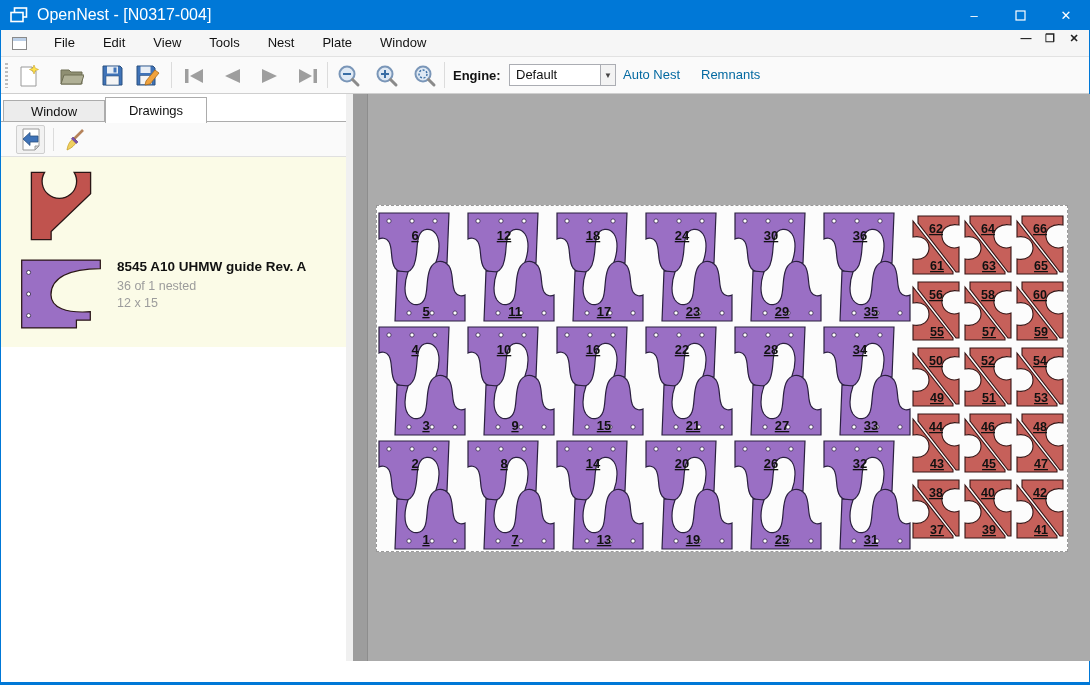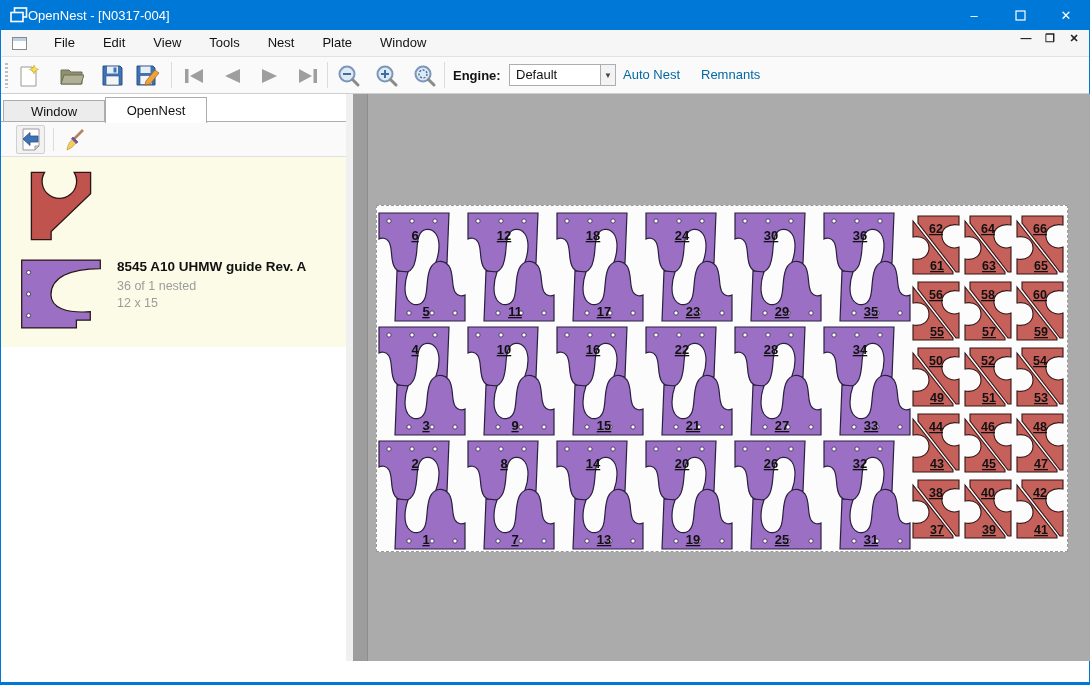--- a/index.html
+++ b/index.html
@@ -5,21 +5,21 @@
   * { margin:0; padding:0; box-sizing:border-box; }
   html,body { width:1090px; height:685px; overflow:hidden; background:#fff;
     font-family:"Liberation Sans", sans-serif; }
   .app { position:relative; width:1090px; height:685px; background:#fff;
     border-left:1px solid #0078d7; border-right:1px solid #0078d7; }
 
   
   .titlebar { position:absolute; left:0; top:0; width:100%; height:30px;
     background:#0078d7; color:#fff; display:flex; align-items:center; }
   .titlebar .appicon { margin-left:9px; width:18px; height:16px; }
-  .titlebar .title { font-size:13px; }
+  .titlebar .title { margin-left:9px; font-size:16px; }
   .winbtns { position:absolute; right:0; top:0; height:30px; display:flex; }
   .winbtn { width:46px; height:30px; display:flex; align-items:center; justify-content:center;
     color:#fff; font-size:13px; }
 
   
   .menubar { position:absolute; left:0; top:30px; width:100%; height:27px; background:#f6f6f6;
     border-bottom:1px solid #e2e2e2; display:flex; align-items:center; font-size:13px; color:#111; }
   .mdiicon { width:15px; height:13px; margin-left:11px; border:1px solid #8a8a8a; background:#fff; position:relative; }
   .mdiicon::before { content:""; position:absolute; left:0; top:0; right:0; height:3px; background:#bcd0e8; }
   .menu-item { padding:0 14px; height:27px; line-height:26px; cursor:default; }
@@ -207,21 +207,21 @@
     <span class="engine-label">Engine:</span>
     <div class="engine-combo">Default</div>
     <div class="engine-arrow">▼</div>
     <div class="tb-text-btn" style="left:622px">Auto Nest</div>
     <div class="tb-text-btn" style="left:700px">Remnants</div>
   </div>
 
   <div class="sidebar">
     <div class="tabstrip">
       <div class="tab" style="left:2px">Window</div>
-      <div class="tab active" style="left:104px">OpenNest</div>
+      <div class="tab active" style="left:104px">Drawings</div>
     </div>
     <div class="paneltoolbar">
       <div class="pbtn" style="left:15px">
         <svg width="22" height="23" viewBox="0 0 22 23">
           <path d="M3,1 H19 V18 L15,22 H3 Z" fill="#fff" stroke="#9a9a9a"></path>
           <path d="M19,18 L15,22 V18 Z" fill="#dcdcdc" stroke="#9a9a9a"></path>
           <path d="M18,8 V14 H10 V17.5 L3,11 L10,4.5 V8 Z" fill="#3f73b8" stroke="#2b517f" stroke-width="0.8"></path>
         </svg>
       </div>
       <div class="psep"></div>

